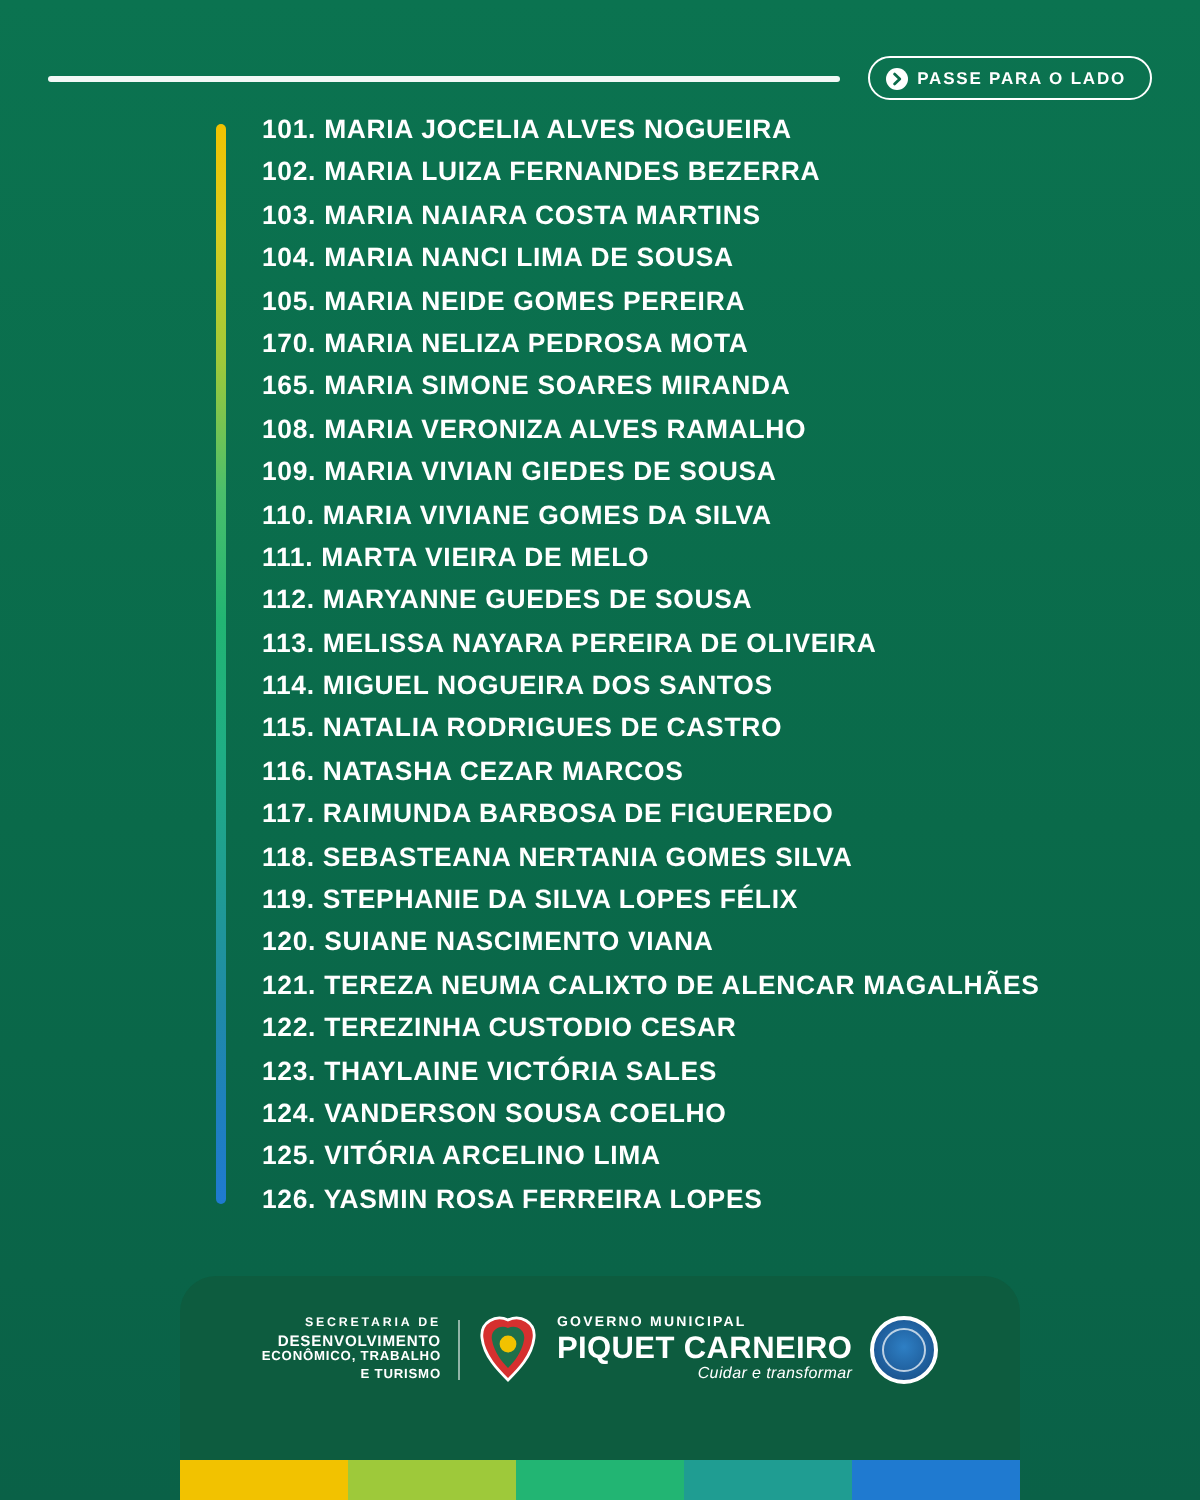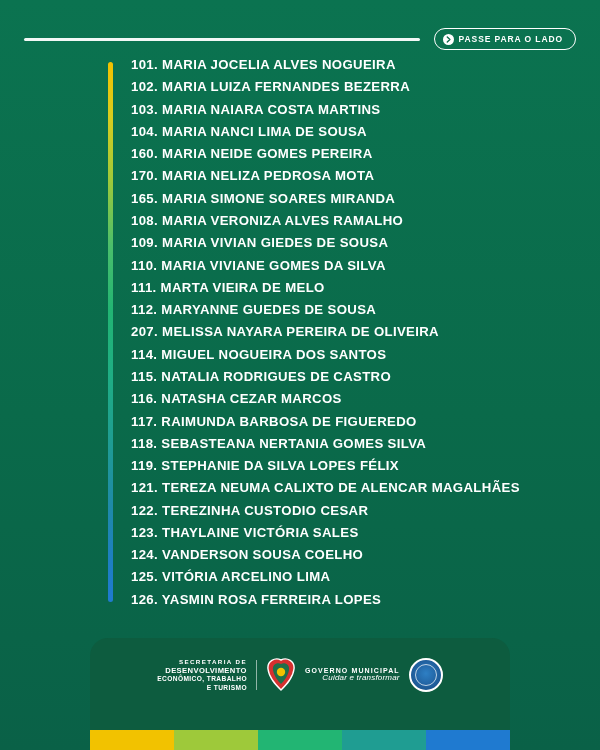--- a/index.html
+++ b/index.html
@@ -232,35 +232,36 @@
     </div>
   </div>
 
   <div class="list-wrap">
     <div class="gradient-bar"></div>
     <div class="names">
       <div class="name-row">101. MARIA JOCELIA ALVES NOGUEIRA</div>
       <div class="name-row">102. MARIA LUIZA FERNANDES BEZERRA</div>
       <div class="name-row">103. MARIA NAIARA COSTA MARTINS</div>
       <div class="name-row">104. MARIA NANCI LIMA DE SOUSA</div>
-      <div class="name-row">160. MARIA NEIDE GOMES PEREIRA</div>
+      <div class="name-row">105. MARIA NEIDE GOMES PEREIRA</div>
       <div class="name-row">170. MARIA NELIZA PEDROSA MOTA</div>
       <div class="name-row">165. MARIA SIMONE SOARES MIRANDA</div>
       <div class="name-row">108. MARIA VERONIZA ALVES RAMALHO</div>
       <div class="name-row">109. MARIA VIVIAN GIEDES DE SOUSA</div>
       <div class="name-row">110. MARIA VIVIANE GOMES DA SILVA</div>
       <div class="name-row">111. MARTA VIEIRA DE MELO</div>
       <div class="name-row">112. MARYANNE GUEDES DE SOUSA</div>
-      <div class="name-row">207. MELISSA NAYARA PEREIRA DE OLIVEIRA</div>
+      <div class="name-row">113. MELISSA NAYARA PEREIRA DE OLIVEIRA</div>
       <div class="name-row">114. MIGUEL NOGUEIRA DOS SANTOS</div>
       <div class="name-row">115. NATALIA RODRIGUES DE CASTRO</div>
       <div class="name-row">116. NATASHA CEZAR MARCOS</div>
       <div class="name-row">117. RAIMUNDA BARBOSA DE FIGUEREDO</div>
       <div class="name-row">118. SEBASTEANA NERTANIA GOMES SILVA</div>
       <div class="name-row">119. STEPHANIE DA SILVA LOPES FÉLIX</div>
+      <div class="name-row">120. SUIANE NASCIMENTO VIANA</div>
       <div class="name-row">121. TEREZA NEUMA CALIXTO DE ALENCAR MAGALHÃES</div>
       <div class="name-row">122. TEREZINHA CUSTODIO CESAR</div>
       <div class="name-row">123. THAYLAINE VICTÓRIA SALES</div>
       <div class="name-row">124. VANDERSON SOUSA COELHO</div>
       <div class="name-row">125. VITÓRIA ARCELINO LIMA</div>
       <div class="name-row">126. YASMIN ROSA FERREIRA LOPES</div>
     </div>
   </div>
 
   <div class="footer">
@@ -278,20 +279,21 @@
       <span class="crest">
         <svg width="30" height="34" viewBox="0 0 30 34">
           <path d="M15 2 C9 -1 1 3 2 11 C3 20 10 27 15 32 C20 27 27 20 28 11 C29 3 21 -1 15 2 Z" fill="#d6302f" stroke="#ffffff" stroke-width="1.4"></path>
           <path d="M15 6 C11 4 6 7 7 12 C8 18 12 23 15 26 C18 23 22 18 23 12 C24 7 19 4 15 6 Z" fill="#1f6f4a"></path>
           <circle cx="15" cy="14" r="4.2" fill="#f2c200"></circle>
         </svg>
       </span>
 
       <div class="gov-block">
         <div class="gov-line1">GOVERNO MUNICIPAL</div>
+        <div class="gov-line2">PIQUET CARNEIRO</div>
         <div class="gov-line3">Cuidar e transformar</div>
       </div>
 
       <span class="seal"></span>
     </div>
 
     <div class="footer-stripes">
       <span style="background:#f2c200"></span>
       <span style="background:#9ec93a"></span>
       <span style="background:#22b573"></span>

